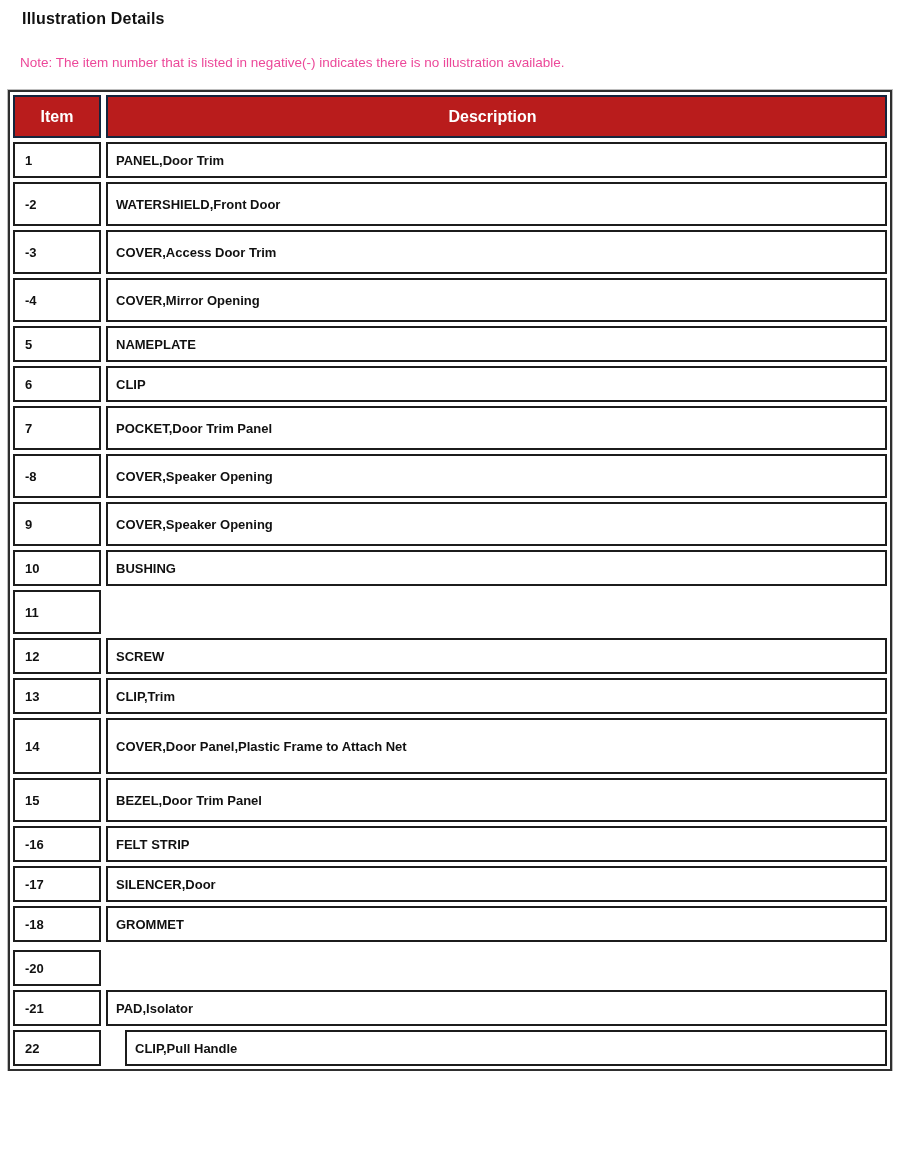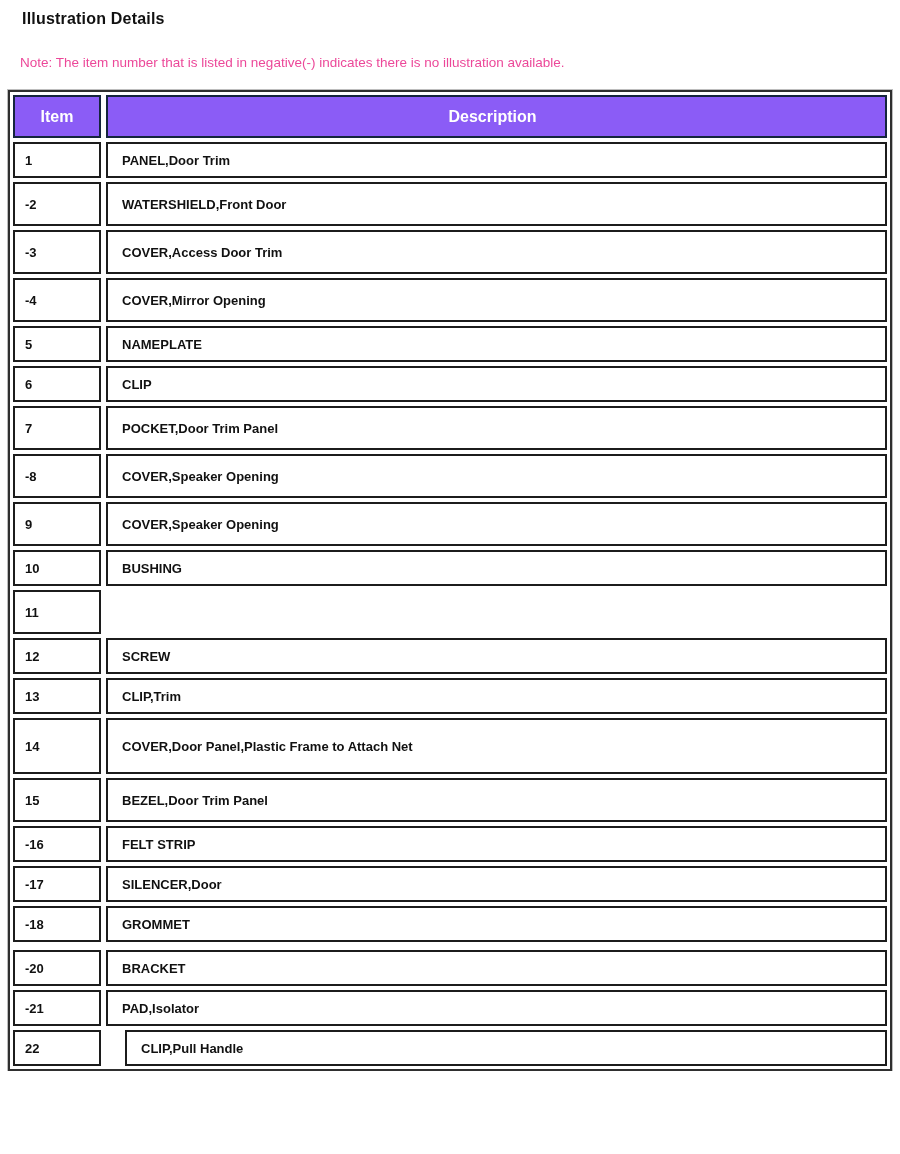--- a/index.html
+++ b/index.html
@@ -48,25 +48,25 @@
     display: flex;
     align-items: center;
   }
   .item-cell {
     width: 88px;
     flex: 0 0 88px;
     padding-left: 10px;
   }
   .desc-cell {
     flex: 1 1 auto;
-    padding-left: 14px;
+    padding-left: 8px;
     padding-right: 8px;
   }
   .header-row .cell {
-    background: #8b5cf6;
+    background: #b91c1c;
     border-color: #15253d;
     color: #ffffff;
     justify-content: center;
     padding-left: 0;
     font-size: 16px;
     font-weight: bold;
   }
   .body-text {
     font-size: 13px;
     font-weight: bold;
@@ -253,23 +253,20 @@
         </div>
     </div>
 
     <div class="t-row">
     </div>
 
     <div class="t-row">
       <div class="cell item-cell h36">
           <span class="body-text">-20</span>
         </div>
-      <div class="cell desc-cell h36">
-          <span class="body-text">BRACKET</span>
-        </div>
     </div>
 
     <div class="t-row">
       <div class="cell item-cell h36">
           <span class="body-text">-21</span>
         </div>
       <div class="cell desc-cell h36">
           <span class="body-text">PAD,Isolator</span>
         </div>
     </div>

